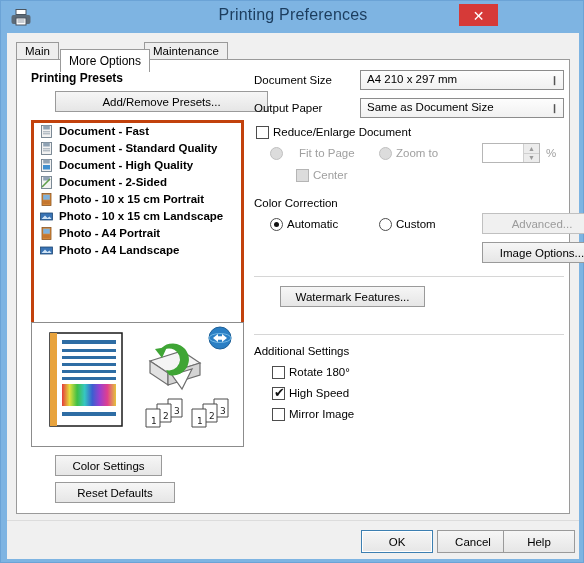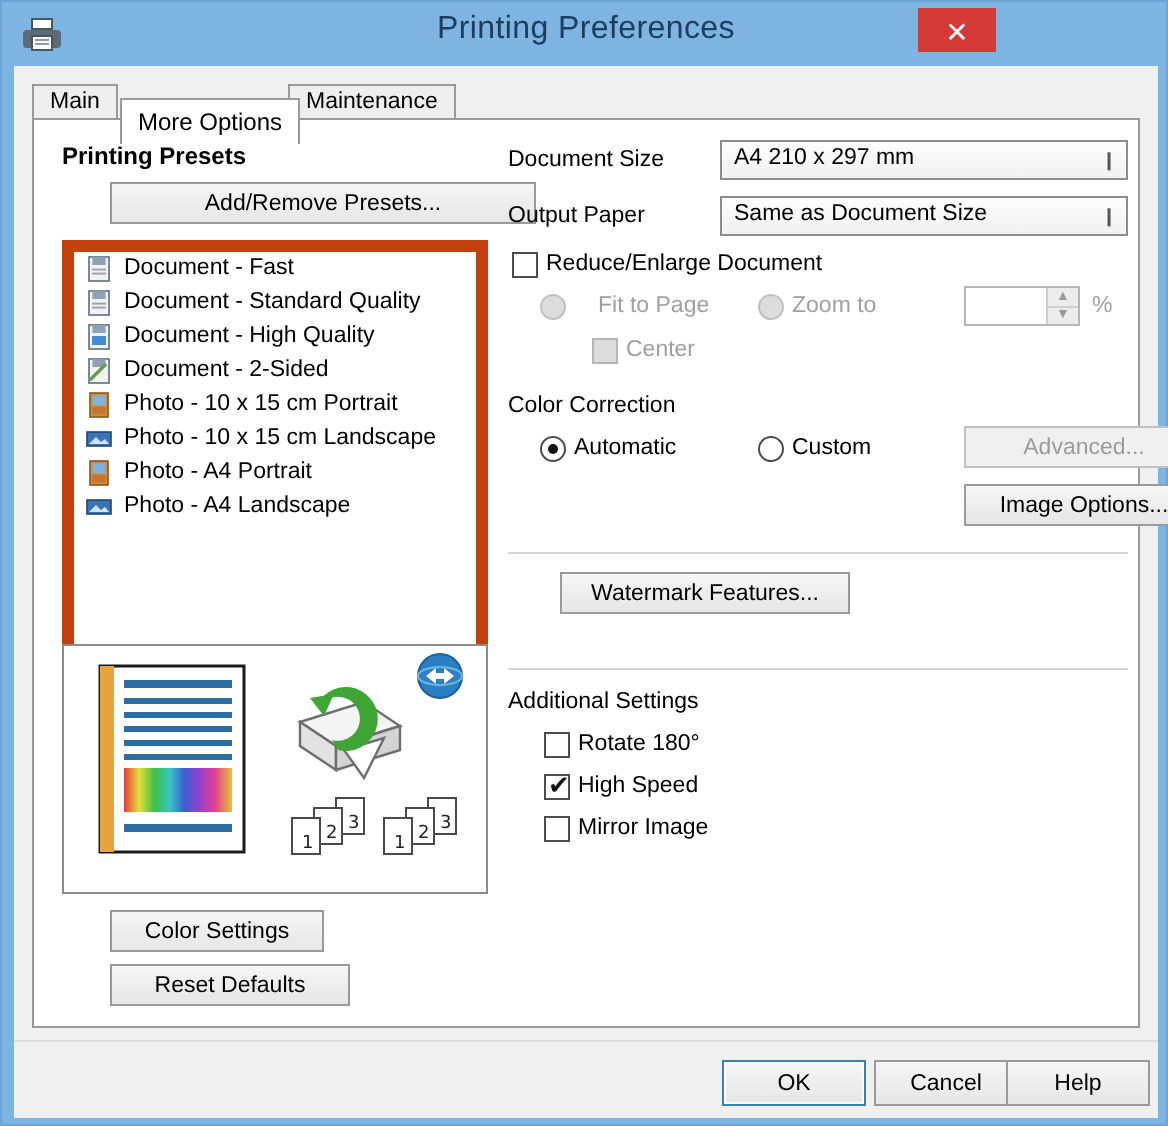--- a/index.html
+++ b/index.html
@@ -72,22 +72,23 @@
     color:#000;cursor:pointer;box-sizing:border-box;text-align:center;
     padding:0;
     margin-left:24px;
   }
   .btn[data-disabled="true"]{color:#9b9b9b;background:#f0f0f0;border-color:#c0c0c0;cursor:default;}
 
   #add-remove-presets{position:absolute;left:14px;top:31px;width:213px;height:21px;}
 
   .preset-list{
     position:absolute;left:14px;top:60px;width:213px;height:252px;
-    background:#fff;border:6px solid #c2410c;box-sizing:border-box;
+    background:#fff;border:3px solid #c2410c;box-sizing:border-box;
     overflow:hidden;
+    font-weight:bold;
   }
   .preset-item{
     height:17px;line-height:17px;padding-left:6px;
     display:flex;align-items:center;cursor:pointer;font-size:11.5px;
   }
   .preset-ico{width:13px;height:13px;margin-right:6px;flex:0 0 13px;}
   .preset-label{white-space:nowrap;}
 
   .preview-box{
     position:absolute;left:14px;top:262px;width:213px;height:125px;

